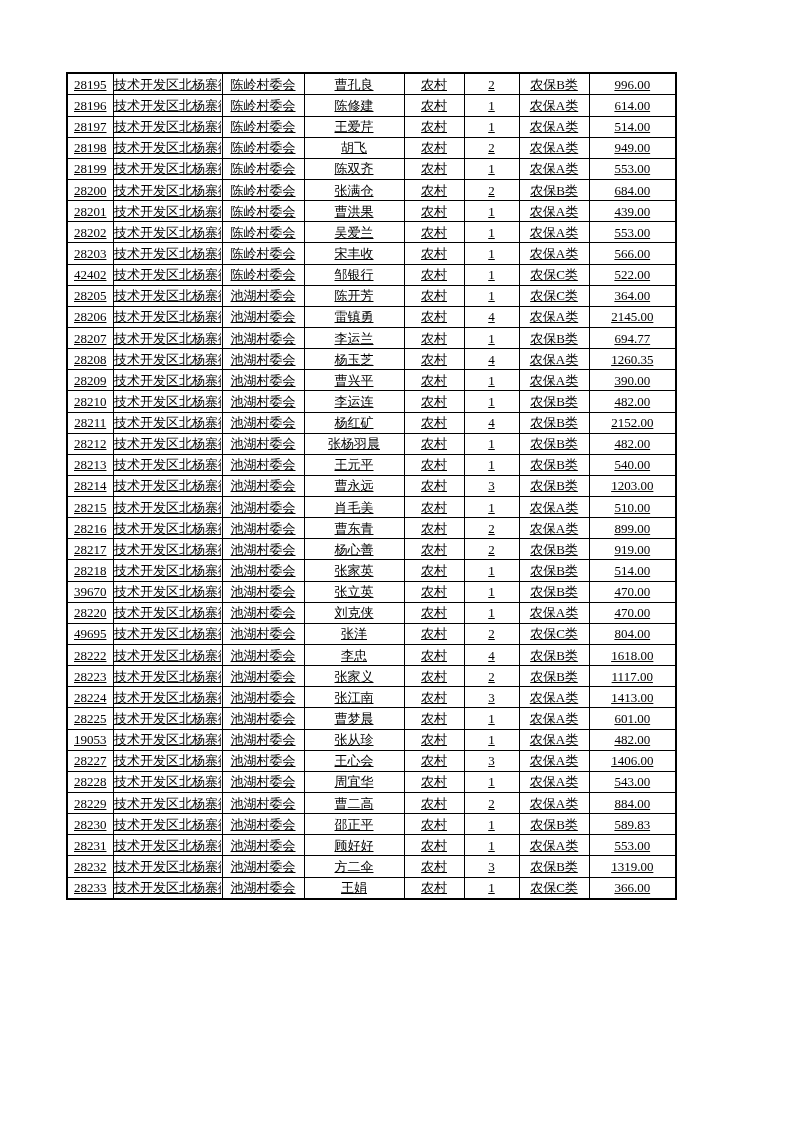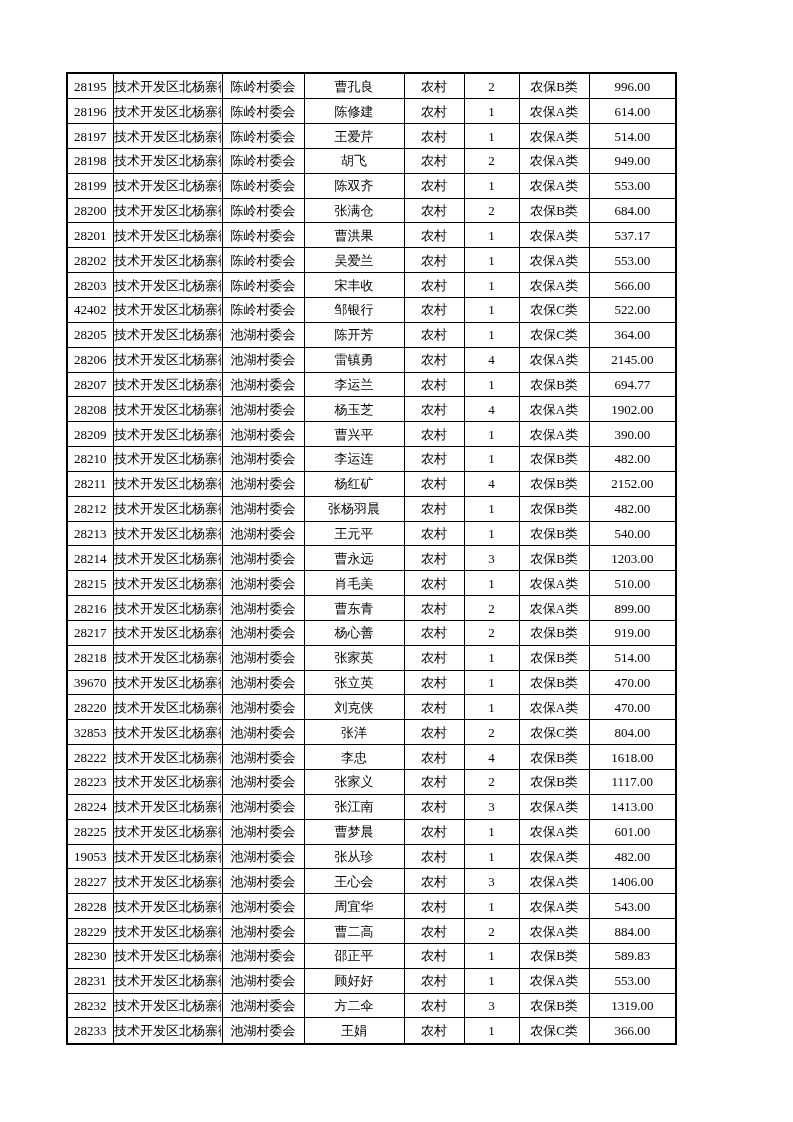--- a/index.html
+++ b/index.html
@@ -18,24 +18,25 @@
     position: absolute;
     left: 66px;
     top: 72px;
     width: 609px;
     height: 973px;
   }
   table.roster {
     border-collapse: collapse;
     table-layout: fixed;
     width: 609px;
-    height: 973px;
+    height: 828px;
     font-size: 13px;
     color: #000000;
     border: 2px solid #000000;
+    text-decoration: underline;
   }
   table.roster td {
     border: 1px solid #000000;
     text-align: center;
     vertical-align: middle;
     padding: 0;
     overflow: hidden;
     white-space: nowrap;
     line-height: 1;
   }
@@ -146,21 +147,21 @@
         <tr>
     <td>28201</td>
     <td>
       <div class="clip-center">技术开发区北杨寨街</div>
     </td>
     <td>陈岭村委会</td>
     <td>曹洪果</td>
     <td>农村</td>
     <td>1</td>
     <td>农保A类</td>
-    <td>537.17</td>
+    <td>439.00</td>
   </tr>
         <tr>
     <td>28202</td>
     <td>
       <div class="clip-center">技术开发区北杨寨街</div>
     </td>
     <td>陈岭村委会</td>
     <td>吴爱兰</td>
     <td>农村</td>
     <td>1</td>
@@ -230,21 +231,21 @@
         <tr>
     <td>28208</td>
     <td>
       <div class="clip-center">技术开发区北杨寨街</div>
     </td>
     <td>池湖村委会</td>
     <td>杨玉芝</td>
     <td>农村</td>
     <td>4</td>
     <td>农保A类</td>
-    <td>1902.00</td>
+    <td>1260.35</td>
   </tr>
         <tr>
     <td>28209</td>
     <td>
       <div class="clip-center">技术开发区北杨寨街</div>
     </td>
     <td>池湖村委会</td>
     <td>曹兴平</td>
     <td>农村</td>
     <td>1</td>
@@ -377,21 +378,21 @@
       <div class="clip-center">技术开发区北杨寨街</div>
     </td>
     <td>池湖村委会</td>
     <td>刘克侠</td>
     <td>农村</td>
     <td>1</td>
     <td>农保A类</td>
     <td>470.00</td>
   </tr>
         <tr>
-    <td>32853</td>
+    <td>49695</td>
     <td>
       <div class="clip-center">技术开发区北杨寨街</div>
     </td>
     <td>池湖村委会</td>
     <td>张洋</td>
     <td>农村</td>
     <td>2</td>
     <td>农保C类</td>
     <td>804.00</td>
   </tr>

